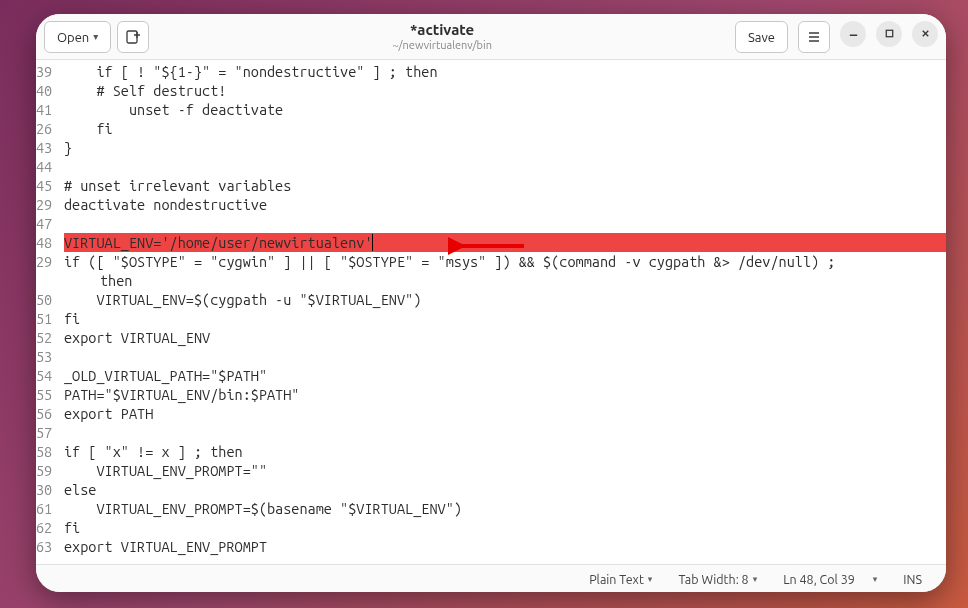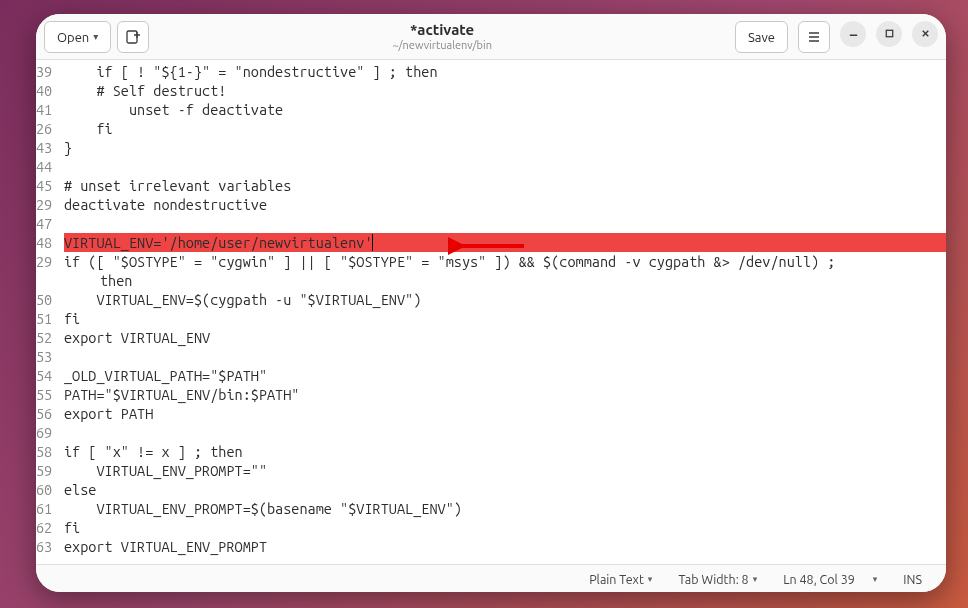--- a/index.html
+++ b/index.html
@@ -181,24 +181,24 @@
           <div class="line">48</div>
           <div class="line">29</div>
           <div class="line"></div>
           <div class="line">50</div>
           <div class="line">51</div>
           <div class="line">52</div>
           <div class="line">53</div>
           <div class="line">54</div>
           <div class="line">55</div>
           <div class="line">56</div>
-          <div class="line">69</div>
+          <div class="line">57</div>
           <div class="line">58</div>
           <div class="line">59</div>
-          <div class="line">60</div>
+          <div class="line">30</div>
           <div class="line">61</div>
           <div class="line">62</div>
           <div class="line">63</div>
         </div>
         <div class="code"><div class="line">    if [ ! "${1-}" = "nondestructive" ] ; then</div><div class="line">    # Self destruct!</div><div class="line">        unset -f deactivate</div><div class="line">    fi</div><div class="line">}</div><div class="line"></div><div class="line"># unset irrelevant variables</div><div class="line">deactivate nondestructive</div><div class="line"></div><div class="line hl"><span>VIRTUAL_ENV='/home/user/newvirtualenv'</span><span class="cursor-mark"></span></div><div class="line">if ([ "$OSTYPE" = "cygwin" ] || [ "$OSTYPE" = "msys" ]) &amp;&amp; $(command -v cygpath &amp;&gt; /dev/null) ;</div><div class="line wrap">then</div><div class="line">    VIRTUAL_ENV=$(cygpath -u "$VIRTUAL_ENV")</div><div class="line">fi</div><div class="line">export VIRTUAL_ENV</div><div class="line"></div><div class="line">_OLD_VIRTUAL_PATH="$PATH"</div><div class="line">PATH="$VIRTUAL_ENV/bin:$PATH"</div><div class="line">export PATH</div><div class="line"></div><div class="line">if [ "x" != x ] ; then</div><div class="line">    VIRTUAL_ENV_PROMPT=""</div><div class="line">else</div><div class="line">    VIRTUAL_ENV_PROMPT=$(basename "$VIRTUAL_ENV")</div><div class="line">fi</div><div class="line">export VIRTUAL_ENV_PROMPT</div></div>
       </div>
     <svg class="arrow" width="80" height="22">
       <defs>
         <marker id="ah" markerWidth="8" markerHeight="8" refX="2" refY="4" orient="auto">
           <path d="M8,0 L0,4 L8,8 Z" fill="#e60000"></path>

